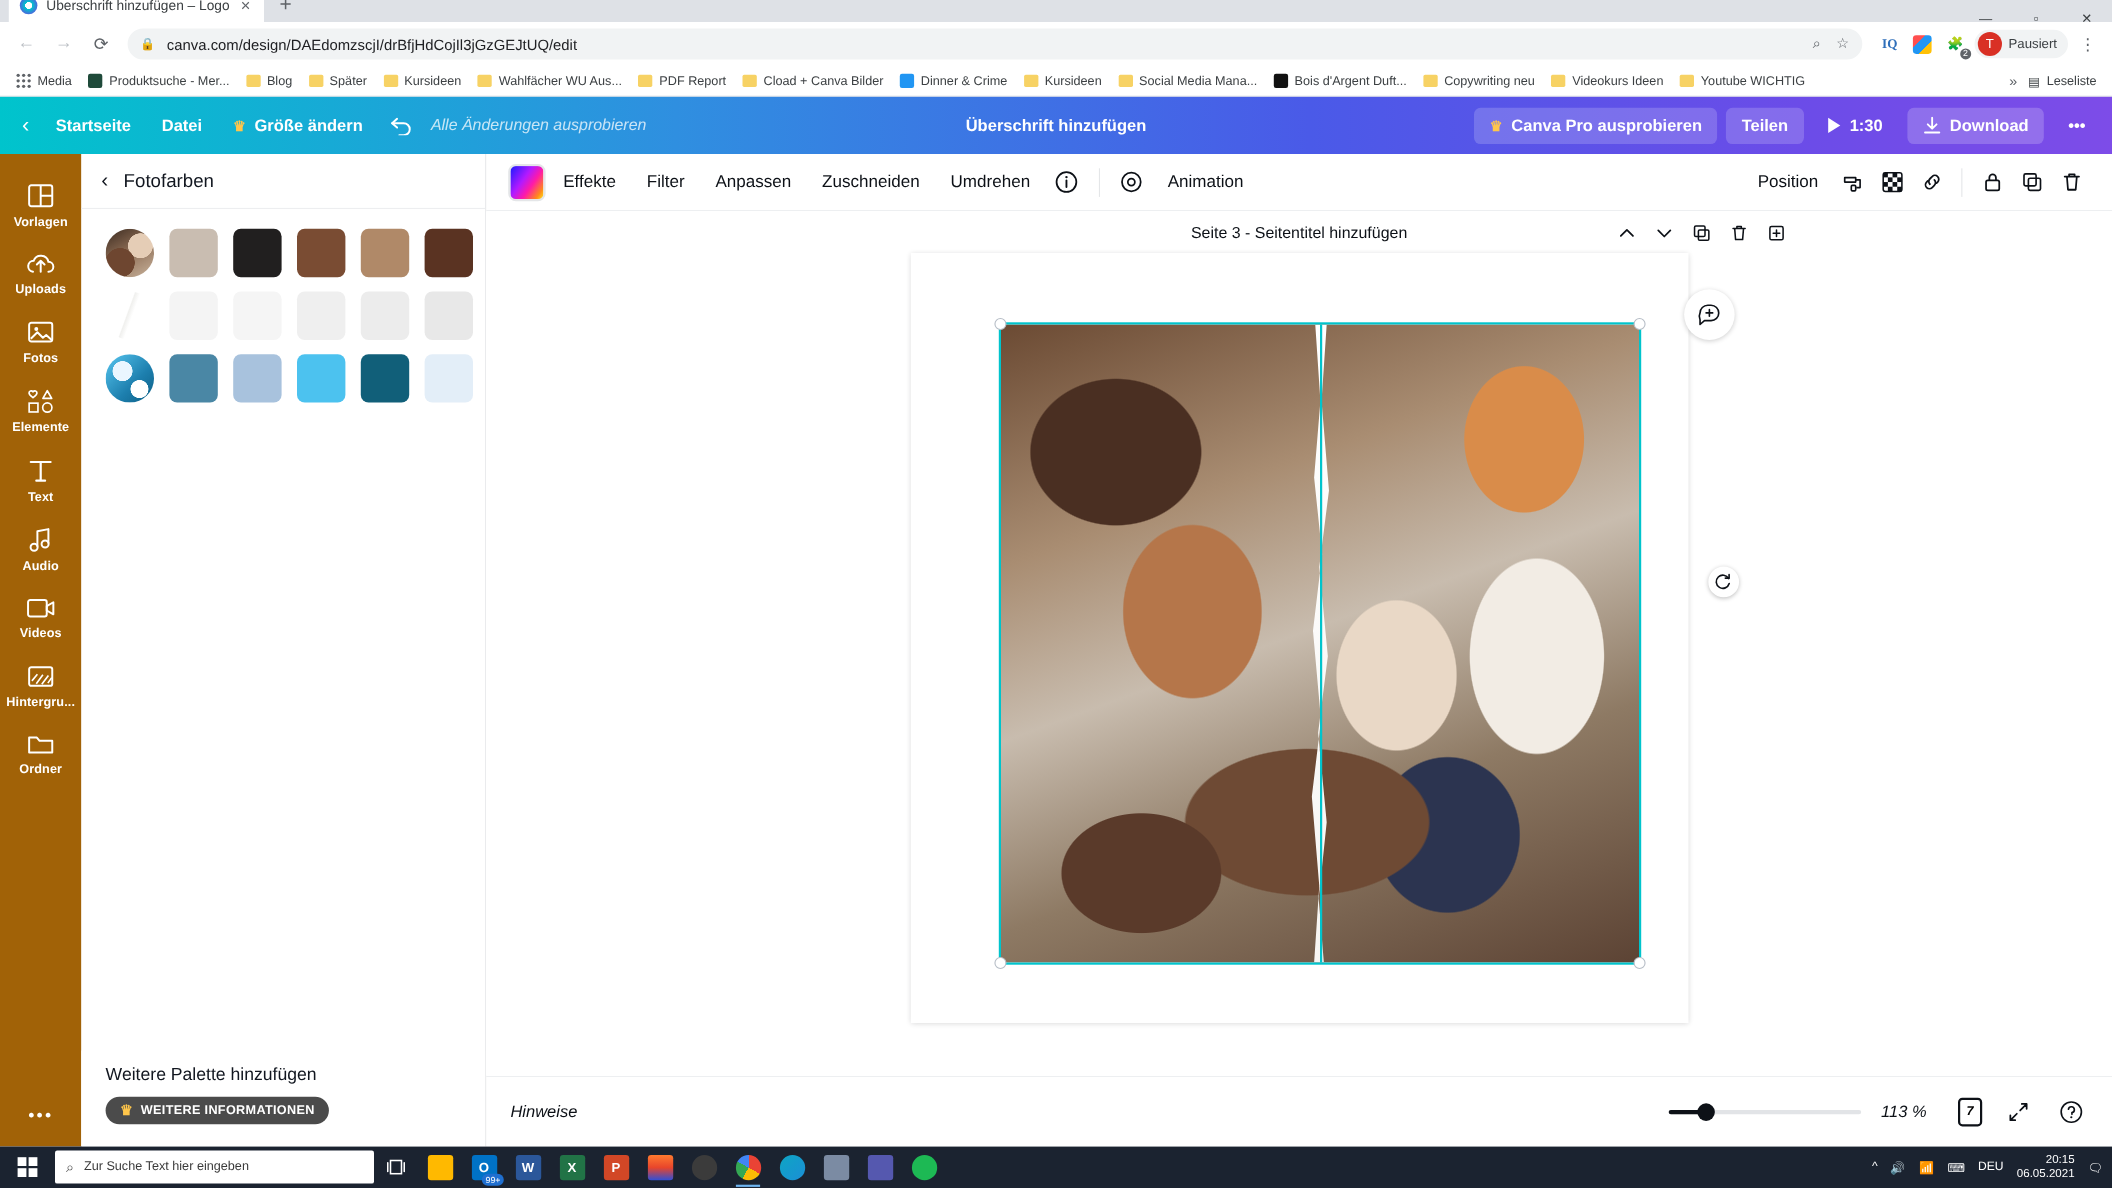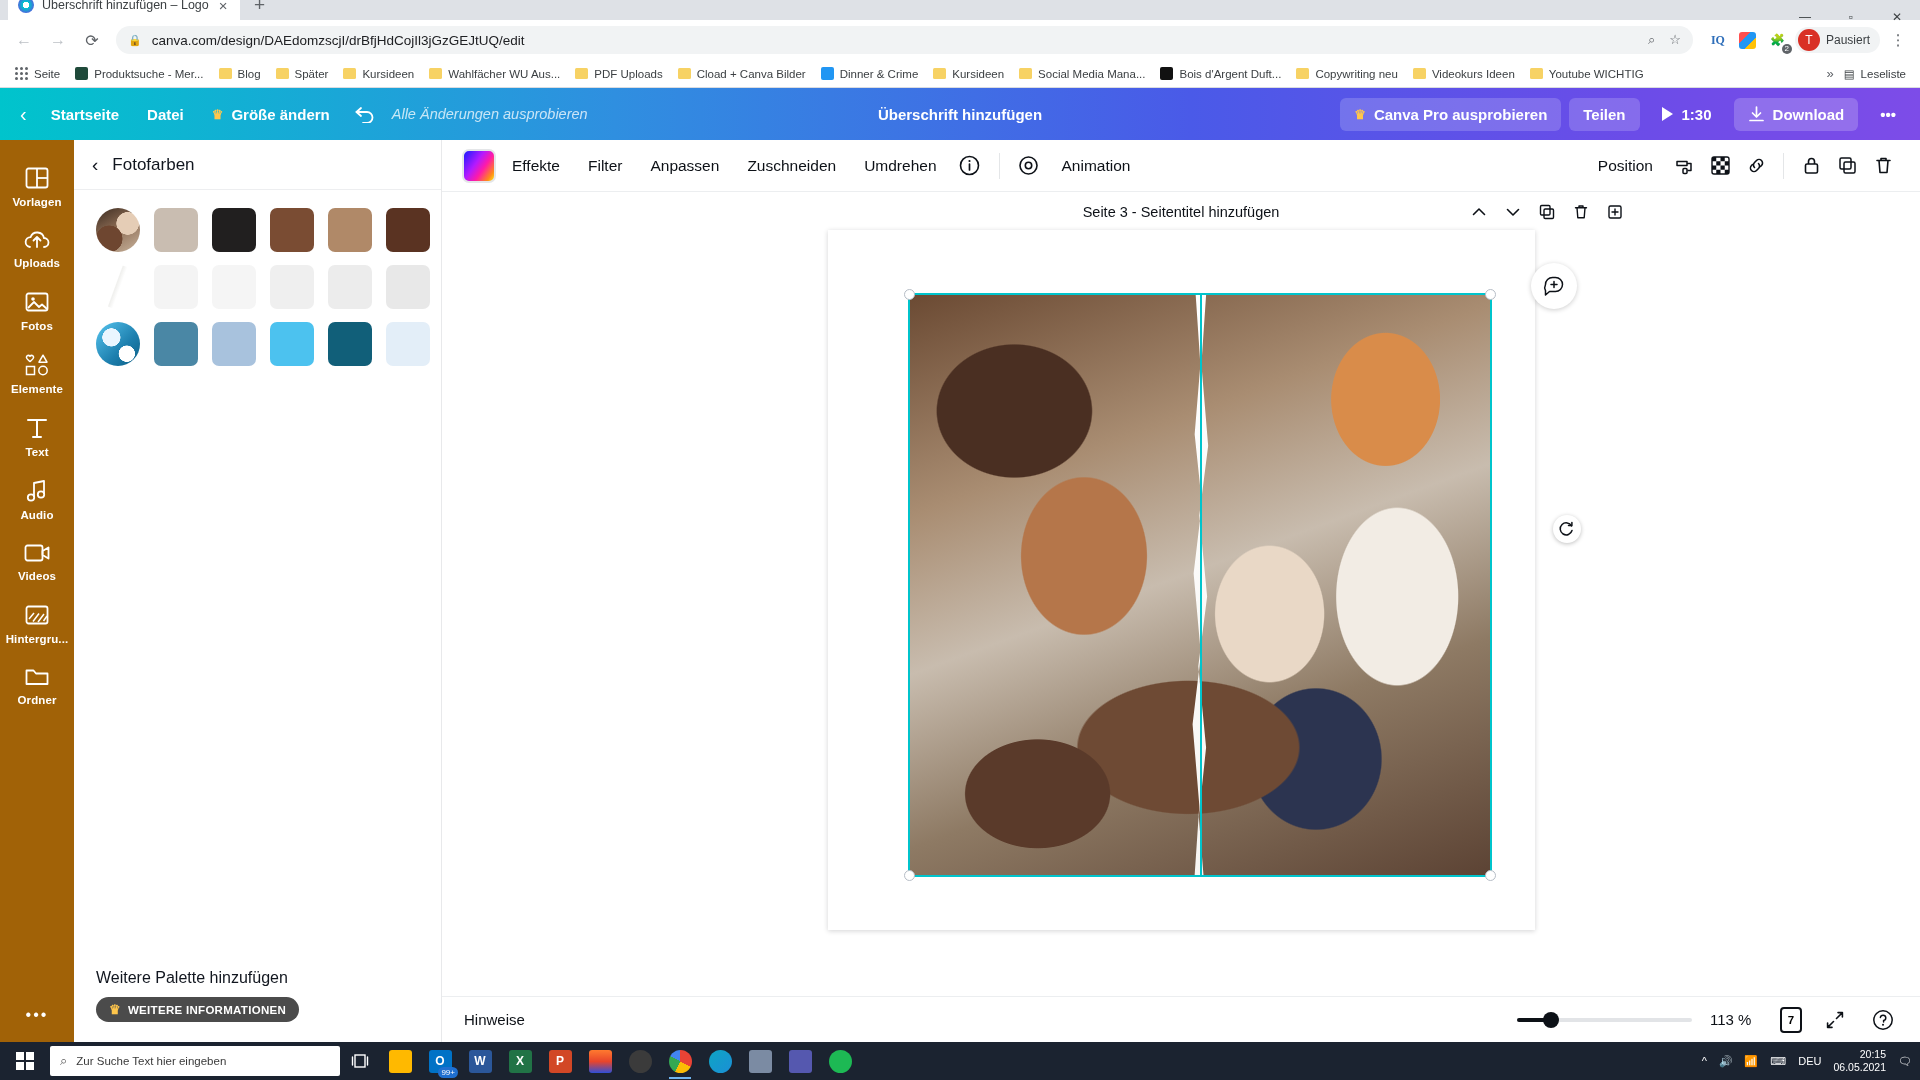--- a/index.html
+++ b/index.html
@@ -114,21 +114,21 @@
   .page { width:707px; height:700px; background:#fff; box-shadow:0 1px 5px rgba(14,19,24,.18); margin-top:10px; position:relative; }
   .photo { position:absolute; left:82px; top:65px; width:580px; height:580px; overflow:hidden; }
   .selbox { position:absolute; left:80px; top:63px; width:584px; height:584px; border:2px solid #00c4cc; pointer-events:none; }
   .handle { position:absolute; width:11px; height:11px; border-radius:50%; background:#fff; border:1px solid #b6bdc6; }
   .midline { position:absolute; top:0; bottom:0; width:2px; background:#00c4cc; left:50%; }
   .rotbtn { position:absolute; width:28px; height:28px; border-radius:50%; background:#fff;
         box-shadow:0 1px 4px rgba(0,0,0,.25); display:flex; align-items:center; justify-content:center; font-size:14px; }
   .commentbtn { position:absolute; width:46px; height:46px; border-radius:50%; background:#fff;
         box-shadow:0 1px 5px rgba(0,0,0,.2); display:flex; align-items:center; justify-content:center; }
 
-  .statusbar { height:46px; border-top:1px solid #eceef0; display:flex; align-items:center; padding:0 22px; gap:14px; background:#fff; }
+  .statusbar { height:64px; border-top:1px solid #eceef0; display:flex; align-items:center; padding:0 22px; gap:14px; background:#fff;font-style:italic; }
   .hinweise { font-size:15px; color:#0d1117; cursor:pointer; }
   .sright { margin-left:auto; display:flex; align-items:center; gap:18px; }
   .slider { width:175px; height:4px; background:#e2e4e7; border-radius:2px; position:relative; }
   .slider .fill { position:absolute; left:0; top:0; height:4px; width:32px; background:#0d1117; border-radius:2px; }
   .slider .knob { position:absolute; left:26px; top:-6px; width:16px; height:16px; border-radius:50%; background:#0d1117; }
   .zoomval { font-size:15px; color:#0d1117; min-width:52px; }
   .sico { width:30px; height:30px; display:flex; align-items:center; justify-content:center; cursor:pointer; }
   .pagecount { border:2px solid #0d1117; border-radius:4px; width:22px; height:26px; font-size:11.5px; font-weight:bold;
         display:flex; align-items:center; justify-content:center; position:relative; }
   .pagecount:after { content:""; position:absolute; right:-4px; top:-3px; width:18px; height:24px;
@@ -202,21 +202,21 @@
           <i></i>
           <i></i>
           <i></i>
           <i></i>
           <i></i>
           <i></i>
           <i></i>
           <i></i>
           <i></i>
         </span>
-      <span class="lbl">Seite</span>
+      <span class="lbl">Media</span>
     </div>
     <div class="bm">
         <span class="sq" style="background:#1f4a3a"></span>
         <span class="lbl">Produktsuche - Mer...</span>
       </div>
     <div class="bm">
         <span class="folder"></span>
         <span class="lbl">Blog</span>
       </div>
     <div class="bm">
@@ -226,21 +226,21 @@
     <div class="bm">
         <span class="folder"></span>
         <span class="lbl">Kursideen</span>
       </div>
     <div class="bm">
         <span class="folder"></span>
         <span class="lbl">Wahlfächer WU Aus...</span>
       </div>
     <div class="bm">
         <span class="folder"></span>
-        <span class="lbl">PDF Uploads</span>
+        <span class="lbl">PDF Report</span>
       </div>
     <div class="bm">
         <span class="folder"></span>
         <span class="lbl">Cload + Canva Bilder</span>
       </div>
     <div class="bm">
         <span class="sq" style="background:#2196f3"></span>
         <span class="lbl">Dinner &amp; Crime</span>
       </div>
     <div class="bm">

